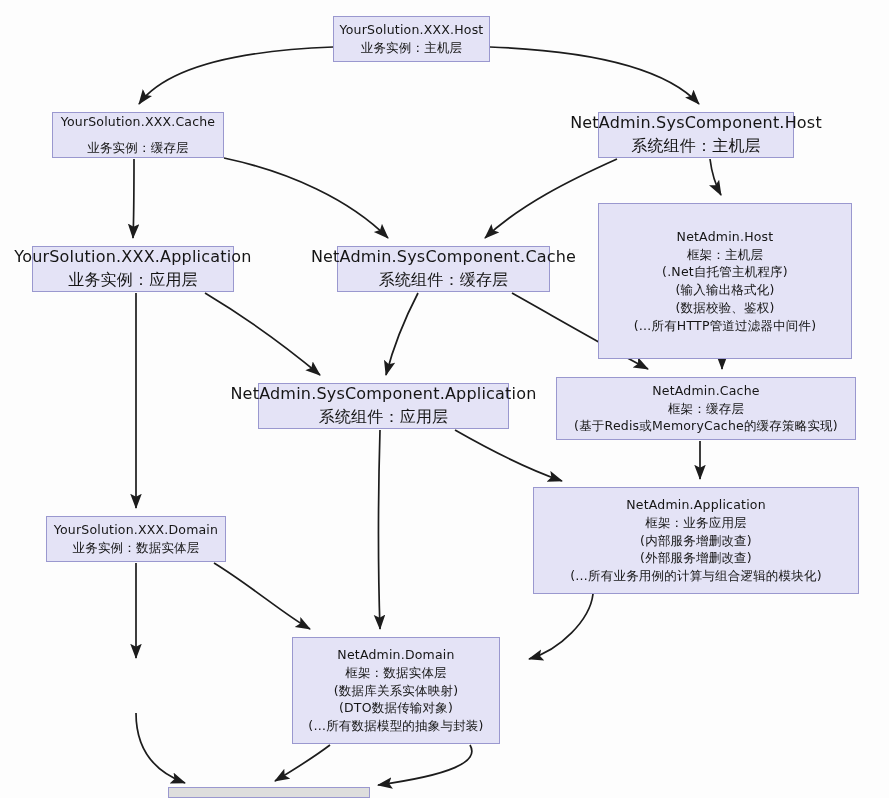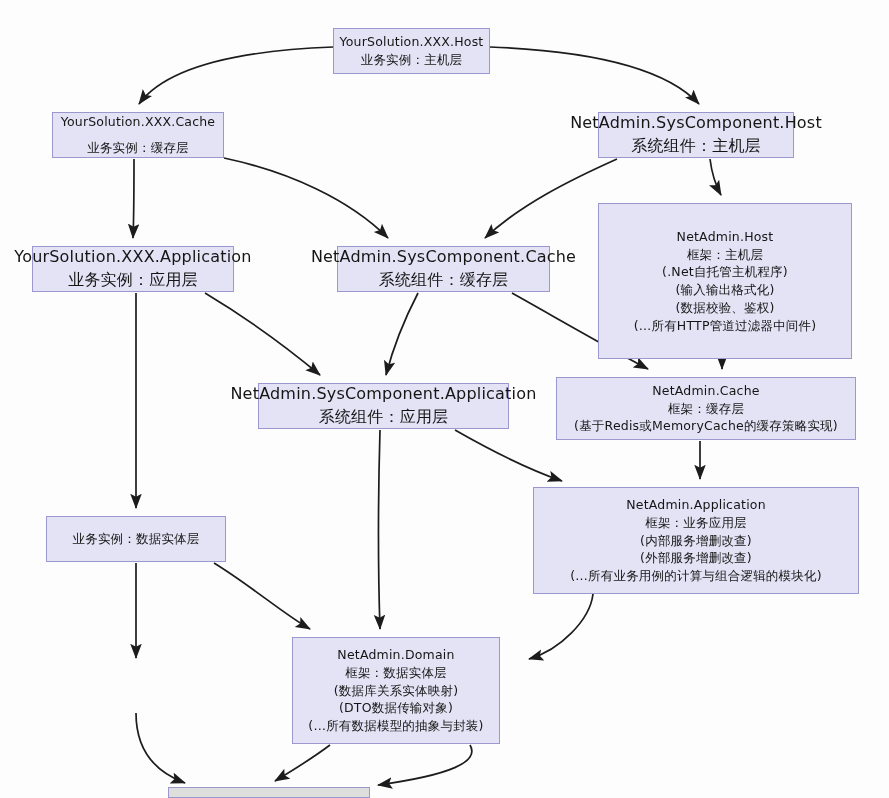--- a/index.html
+++ b/index.html
@@ -98,21 +98,21 @@
       <path d="M214,563 C250,585 285,615 310,629"></path>
 
       <path d="M136,713 C136,745 150,770 185,783"></path>
 
       <path d="M330,745 C310,760 290,772 275,781"></path>
 
       <path d="M470,745 C480,762 450,775 378,785"></path>
     </g>
   </svg>
 
-  <div class="node" style="left:333px;top:28px;width:157px;height:46px;text-align:right;">
+  <div class="node" style="left:333px;top:16px;width:157px;height:46px;text-align:right;">
     <span class="ln latin">YourSolution.XXX.Host</span>
     <span class="ln cjk">业务实例：主机层</span>
   </div>
 
   <div class="node" style="left:52px;top:112px;width:172px;height:46px;gap:8px;">
     <span class="ln latin">YourSolution.XXX.Cache</span>
     <span class="ln cjk">业务实例：缓存层</span>
   </div>
 
   <div class="node wide" style="left:598px;top:112px;width:196px;height:46px;">
@@ -152,20 +152,21 @@
 
   <div class="node" style="left:533px;top:487px;width:326px;height:107px;">
     <span class="ln latin">NetAdmin.Application</span>
     <span class="ln cjk">框架：业务应用层</span>
     <span class="ln cjk">(内部服务增删改查)</span>
     <span class="ln cjk">(外部服务增删改查)</span>
     <span class="ln cjk">(…所有业务用例的计算与组合逻辑的模块化)</span>
   </div>
 
   <div class="node" style="left:46px;top:516px;width:180px;height:46px;">
+    <span class="ln latin">YourSolution.XXX.Domain</span>
     <span class="ln cjk">业务实例：数据实体层</span>
   </div>
 
 
   <div class="node" style="left:292px;top:637px;width:208px;height:107px;">
     <span class="ln latin">NetAdmin.Domain</span>
     <span class="ln cjk">框架：数据实体层</span>
     <span class="ln cjk">(数据库关系实体映射)</span>
     <span class="ln cjk">(DTO数据传输对象)</span>
     <span class="ln cjk">(…所有数据模型的抽象与封装)</span>

